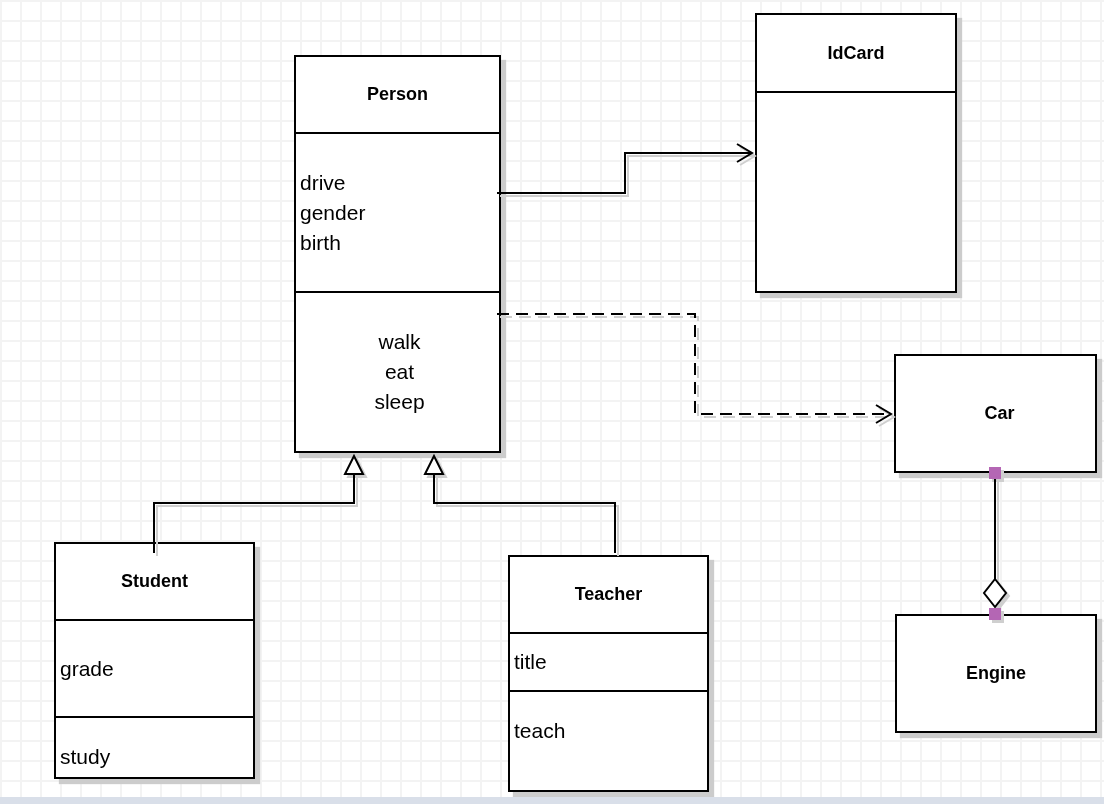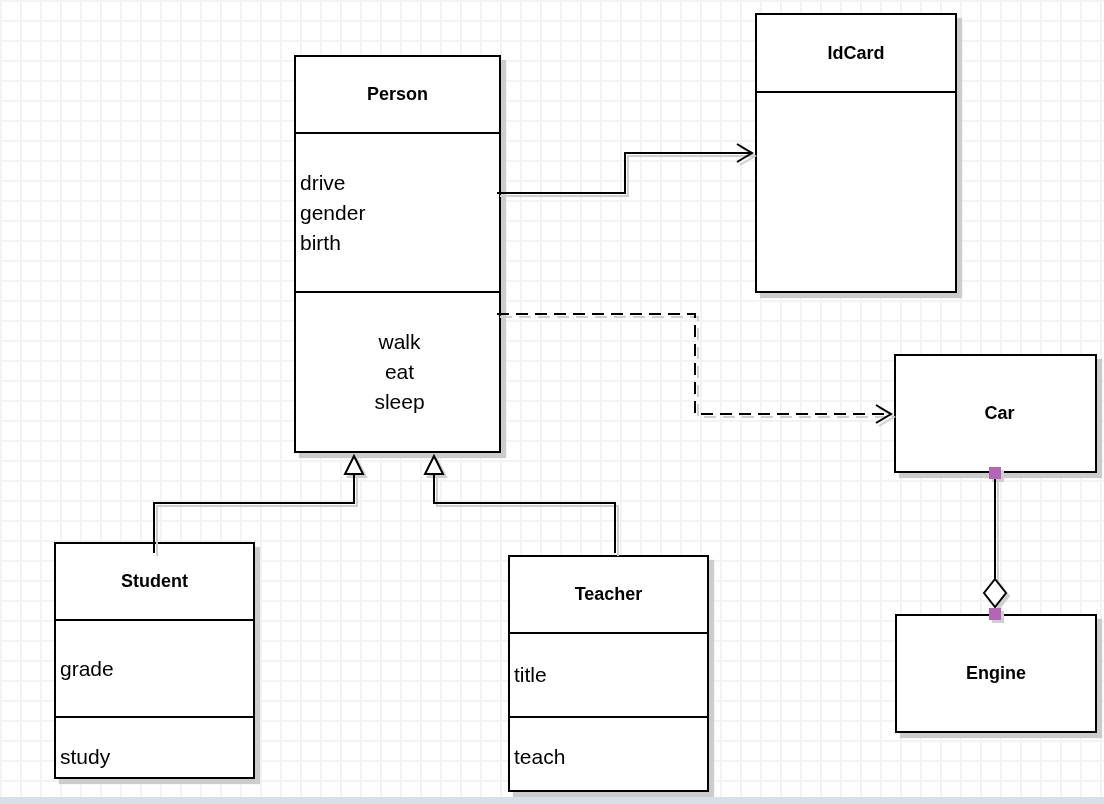--- a/index.html
+++ b/index.html
@@ -143,21 +143,21 @@
     <div class="uml-section" style="height:97px;">
       <div class="uml-row">grade</div>
     </div>
     <div class="uml-section last" style="height:77px;">
       <div class="uml-row">study</div>
     </div>
   </div>
 
   <div class="uml-class" style="left:508px; top:555px; width:201px; height:237px;">
     <div class="uml-title" style="height:77px;">Teacher</div>
-    <div class="uml-section" style="height:84px;">
+    <div class="uml-section" style="height:58px;">
       <div class="uml-row">title</div>
     </div>
     <div class="uml-section last" style="height:77px;">
       <div class="uml-row">teach</div>
     </div>
   </div>
 
   <div class="bottom-strip"></div>
 </div>
 

